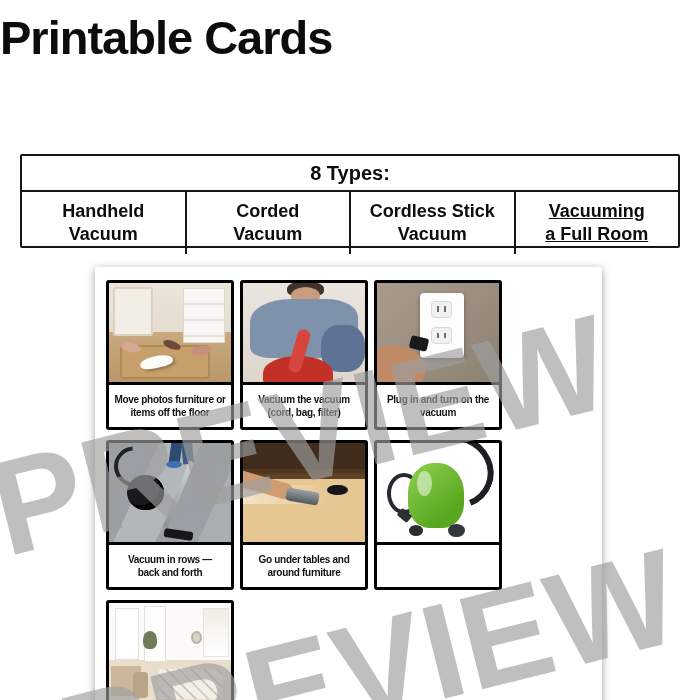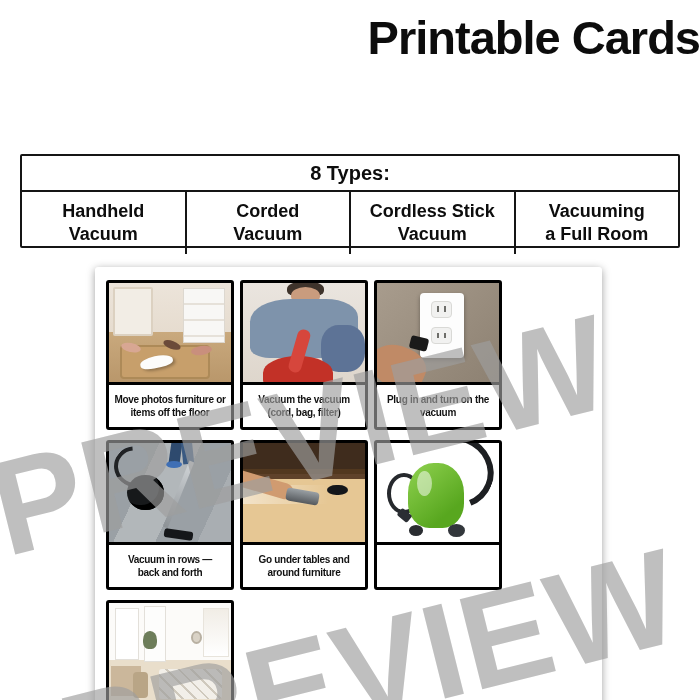--- a/index.html
+++ b/index.html
@@ -1,36 +1,36 @@
 <!DOCTYPE html>
 <html><head>
 <meta charset="utf-8">
 <style>
   * { margin:0; padding:0; box-sizing:border-box; }
   html,body { width:700px; height:700px; overflow:hidden; background:#fff;
               font-family:"Liberation Sans", sans-serif; }
   #canvas { position:relative; width:700px; height:700px; background:#ffffff; overflow:hidden; }
 
   
-  .title { position:absolute; left:0; top:10px; width:700px; text-align:right;
+  .title { position:absolute; left:0; top:10px; width:700px; text-align:left;
            font-size:47px; font-weight:bold; letter-spacing:-1px; color:#0c0c0c; }
   .banner { position:absolute; left:19px; top:74px; width:662px; height:66px;
             background:#e7e6e5; display:flex; flex-direction:column; justify-content:center;
             text-align:center; font-size:20px; font-weight:bold; color:#111; line-height:1.45; }
 
   
   .types { position:absolute; left:20px; top:154px; width:660px; height:94px;
            border:2px solid #151515; border-radius:2px; background:#fff; }
   .types-header { height:36px; display:flex; align-items:center; justify-content:center;
                   font-size:20px; font-weight:bold; border-bottom:2px solid #151515; color:#0d0d0d; }
   .types-row { display:flex; height:62px; }
   .type-cell { flex:1; display:flex; align-items:center; justify-content:center; text-align:center;
                font-size:18px; font-weight:bold; line-height:1.3; color:#0d0d0d;
                border-right:2px solid #151515; white-space:pre-line; }
-  .type-cell:last-child { border-right:none; }
+  .type-cell:last-child { border-right:none;text-decoration:underline; }
 
   
   .sheet { position:absolute; left:95px; top:267px; width:507px; height:440px;
            background:#ffffff; border-radius:3px;
            box-shadow:0 2px 9px rgba(0,0,0,0.38); }
   .grid { position:absolute; left:11px; top:13px; width:412px;
           display:grid; grid-template-columns:128px 128px 128px;
           column-gap:6px; row-gap:10px; }
   .card { width:128px; height:150px; border:3px solid #000; border-radius:3px;
           background:#fff; overflow:hidden; display:flex; flex-direction:column; }

